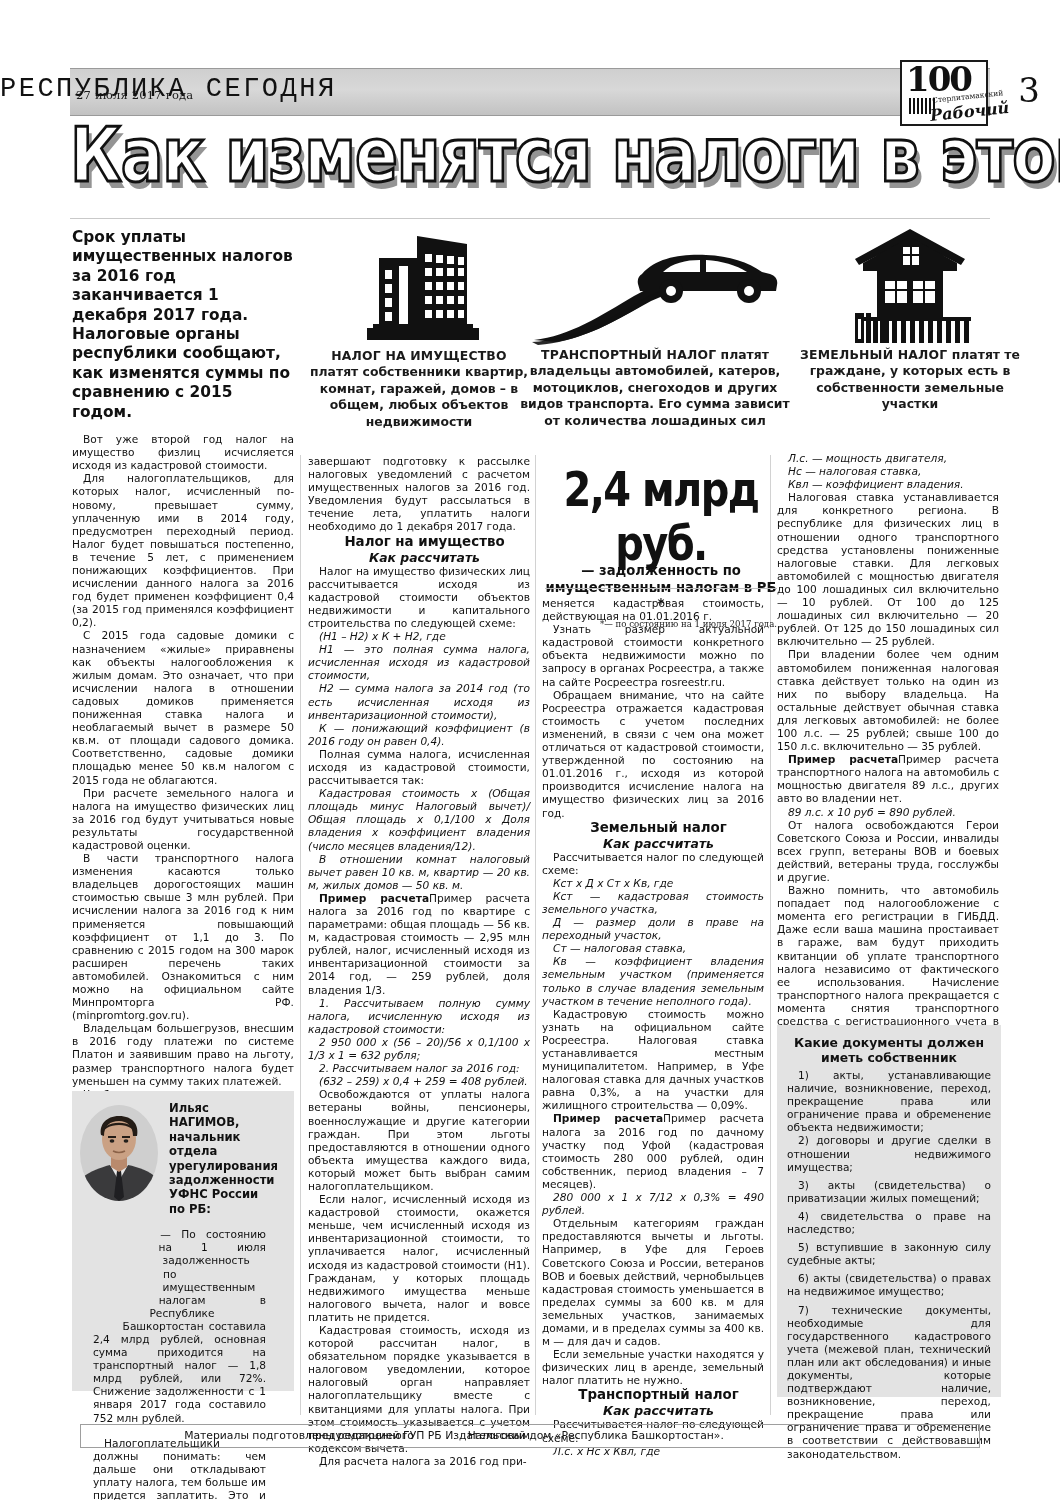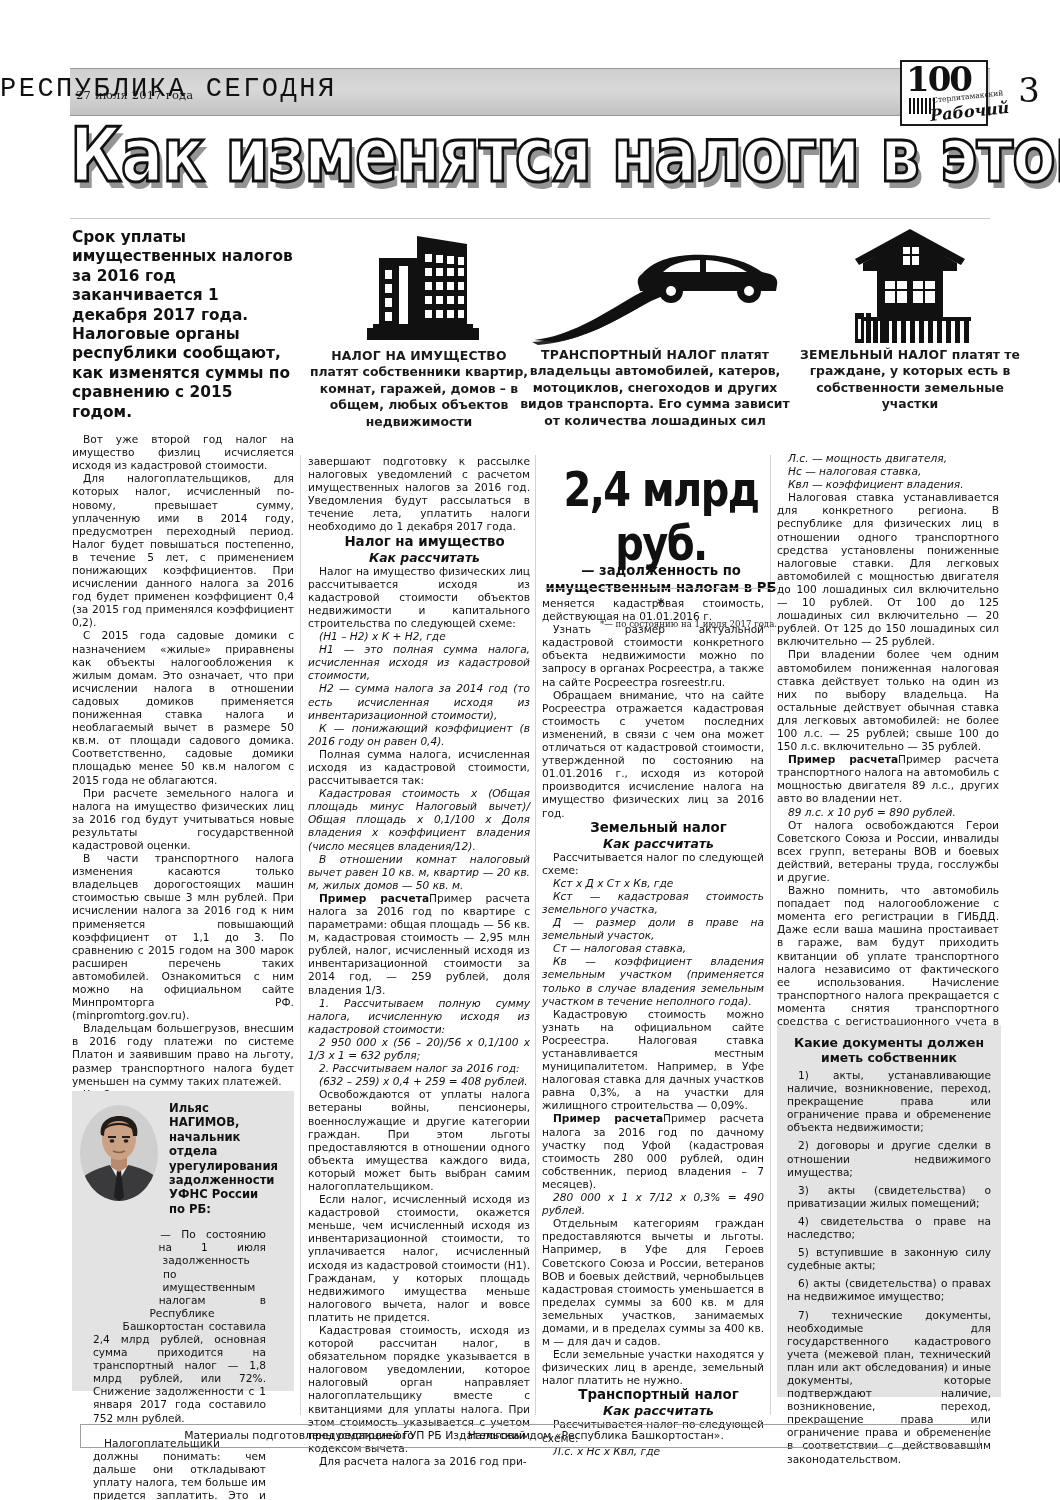--- a/index.html
+++ b/index.html
@@ -560,21 +560,21 @@
   <div class="col col3">
     <p class="noind">меняется кадастровая стоимость, действующая на 01.01.2016 г.</p>
     <p>Узнать размер актуальной кадастровой стоимости конкретного объекта недвижимости можно по запросу в органах Росреестра, а также на сайте Росреестра rosreestr.ru.</p>
     <p>Обращаем внимание, что на сайте Росреестра отражается кадастровая стоимость с учетом последних изменений, в связи с чем она может отличаться от кадастровой стоимости, утвержденной по состоянию на 01.01.2016 г., исходя из которой производится исчисление налога на имущество физических лиц за 2016 год.</p>
 
     <p class="sect-h">Земельный налог</p>
     <p class="sect-sub">Как рассчитать</p>
     <p>Рассчитывается налог по следующей схеме:</p>
     <p class="ital">Кст х Д х Ст х Кв, где</p>
     <p class="ital">Кст — кадастровая стоимость земельного участка,</p>
-    <p class="ital">Д — размер доли в праве на земельный участок,</p>
+    <p class="ital">Д — размер доли в праве на переходный участок,</p>
     <p class="ital">Ст — налоговая ставка,</p>
     <p class="ital">Кв — коэффициент владения земельным участком (применяется только в случае владения земельным участком в течение неполного года).</p>
     <p>Кадастровую стоимость можно узнать на официальном сайте Росреестра. Налоговая ставка устанавливается местным муниципалитетом. Например, в Уфе налоговая ставка для дачных участков равна 0,3%, а на участки для жилищного строительства — 0,09%.</p>
     <p><span class="b">Пример расчета</span><span>Пример расчета налога за 2016 год по дачному участку под Уфой (кадастровая стоимость 280 000 рублей, один собственник, период владения – 7 месяцев).</span></p>
     <p class="ital">280 000 х 1 х 7/12 х 0,3% = 490 рублей.</p>
     <p>Отдельным категориям граждан предоставляются вычеты и льготы. Например, в Уфе для Героев Советского Союза и России, ветеранов ВОВ и боевых действий, чернобыльцев кадастровая стоимость уменьшается в пределах суммы за 600 кв. м для земельных участков, занимаемых домами, и в пределах суммы за 400 кв. м  — для дач и садов.</p>
     <p>Если земельные участки находятся у физических лиц в аренде, земельный налог платить не нужно.</p>
 
     <p class="sect-h">Транспортный налог</p>
     <p class="sect-sub">Как рассчитать</p>
@@ -590,21 +590,21 @@
     <p>При владении более чем одним автомобилем пониженная налоговая ставка действует только на один из них по выбору владельца. На остальные действует обычная ставка для легковых автомобилей: не более 100 л.с. — 25 рублей; свыше 100 до 150 л.с. включительно — 35 рублей.</p>
     <p><span class="b">Пример расчета</span><span>Пример расчета транспортного налога на автомобиль с мощностью двигателя 89 л.с., других авто во владении нет.</span></p>
     <p class="ital">89 л.с. х 10 руб = 890 рублей.</p>
     <p>От налога освобождаются Герои Советского Союза и России, инвалиды всех групп, ветераны ВОВ и боевых действий, ветераны труда, госслужбы и другие.</p>
     <p>Важно помнить, что автомобиль попадает под налогообложение с момента его регистрации в ГИБДД. Даже если ваша машина простаивает в гараже, вам будут приходить квитанции об уплате транспортного налога независимо от фактического ее использования. Начисление транспортного налога прекращается с момента снятия транспортного средства с регистрационного учета в ГИБДД. То есть если вы продали автомобиль по доверенности, то исчисление налога будет производиться вам — пока новый владелец не перерегистрирует его на себя.</p>
   </div>
 
   <div class="docbox">
     <h3>Какие документы должен иметь собственник</h3>
     <p>1) акты, устанавливающие наличие, возникновение, переход, прекращение права или ограничение права и обременение объекта недвижимости;</p>
-    <p style="margin-top:5px;">2) договоры и другие сделки в отношении недвижимого имущества;</p>
+    <p style="">2) договоры и другие сделки в отношении недвижимого имущества;</p>
     <p style="margin-top:5px;">3) акты (свидетельства) о приватизации жилых помещений;</p>
     <p style="margin-top:5px;">4) свидетельства о праве на наследство;</p>
     <p style="margin-top:5px;">5) вступившие в законную силу судебные акты;</p>
     <p style="margin-top:5px;">6) акты (свидетельства) о правах на недвижимое имущество;</p>
     <p style="margin-top:5px;">7) технические документы, необходимые для государственного кадастрового учета (межевой план, технический план или акт обследования) и иные документы, которые подтверждают наличие, возникновение, переход, прекращение права или ограничение права и обременение в соответствии с действовавшим законодательством.</p>
   </div>
 
   <div class="footer-box"></div>
   <div class="footer-text">Материалы подготовлены редакцией  ГУП РБ Издательский дом «Республика Башкортостан».</div>
 

